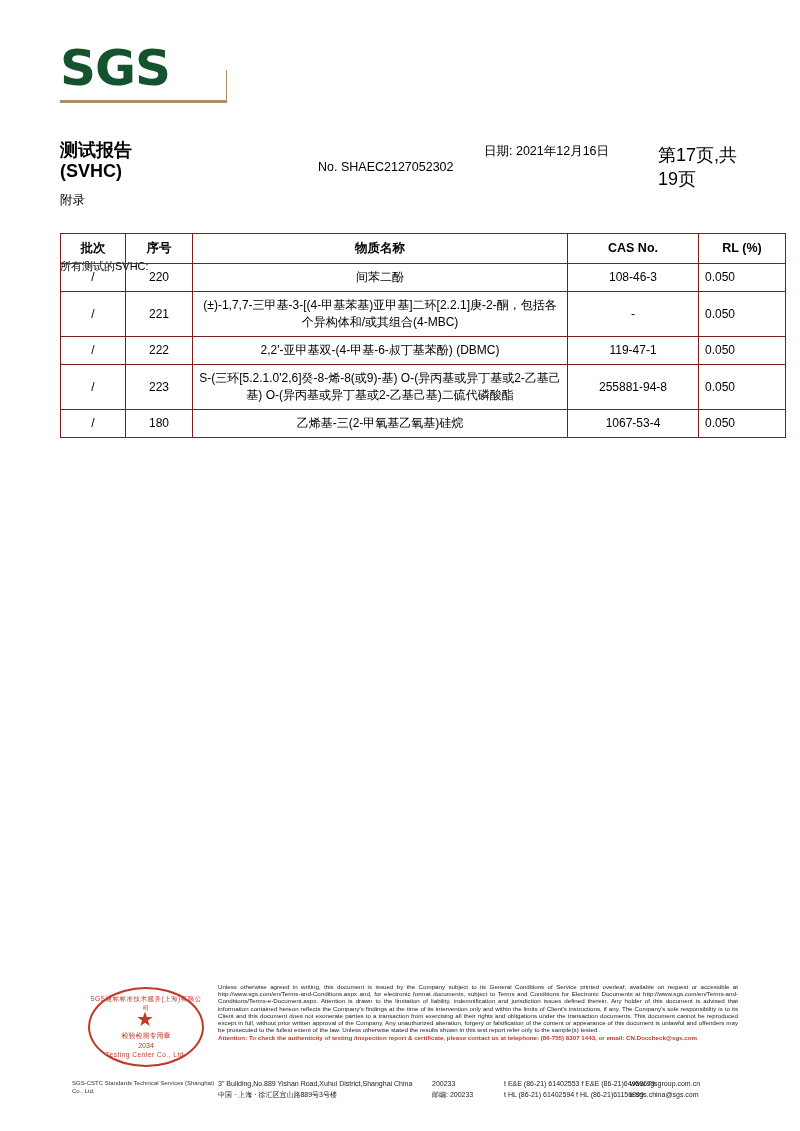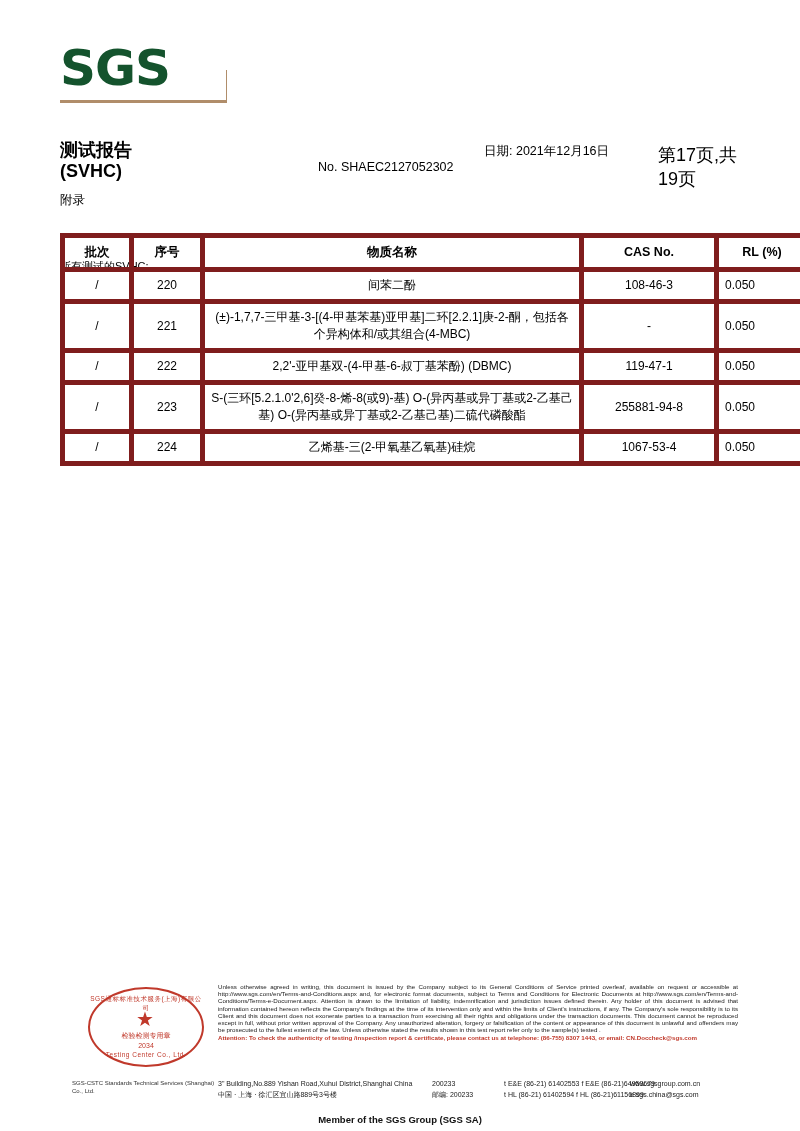--- a/index.html
+++ b/index.html
@@ -115,21 +115,21 @@
     position: absolute;
     left: 60px;
     top: 233px;
     width: 680px;
     border-collapse: collapse;
     table-layout: fixed;
     font-size: 12px;
   }
   table.svhc th,
   table.svhc td {
-    border: 5px solid #7f1d1d;
+    border: 1px solid #7f1d1d;
     padding: 5px 6px;
     vertical-align: middle;
     line-height: 17px;
   }
   table.svhc th {
     text-align: center;
     font-weight: bold;
     font-size: 12.5px;
     padding: 6px 4px;
   }
@@ -306,21 +306,21 @@
       </tr>
       <tr>
         <td class="col-batch">/</td>
         <td class="col-no">223</td>
         <td class="col-name">S-(三环[5.2.1.0'2,6]癸-8-烯-8(或9)-基) O-(异丙基或异丁基或2-乙基己基) O-(异丙基或异丁基或2-乙基己基)二硫代磷酸酯</td>
         <td class="col-cas">255881-94-8</td>
         <td class="col-rl">0.050</td>
       </tr>
       <tr>
         <td class="col-batch">/</td>
-        <td class="col-no">224</td>
+        <td class="col-no">180</td>
         <td class="col-name">乙烯基-三(2-甲氧基乙氧基)硅烷</td>
         <td class="col-cas">1067-53-4</td>
         <td class="col-rl">0.050</td>
       </tr>
     </tbody>
   </table>
 
   <div class="footer">
 
     <div class="stamp">
@@ -347,16 +347,15 @@
         <span class="addr-web">www.sgsgroup.com.cn</span>
       </div>
       <div class="addr-row">
         <span class="addr-en">中国 · 上海 · 徐汇区宜山路889号3号楼</span>
         <span class="addr-zip">邮编: 200233</span>
         <span class="addr-tel1">t HL (86-21) 61402594   f HL (86-21)61156899</span>
         <span class="addr-web">e  sgs.china@sgs.com</span>
       </div>
     </div>
 
-    <div class="member">Member of the SGS Group (SGS SA)</div>
   </div>
 
 </div>
 
 </body></html>

